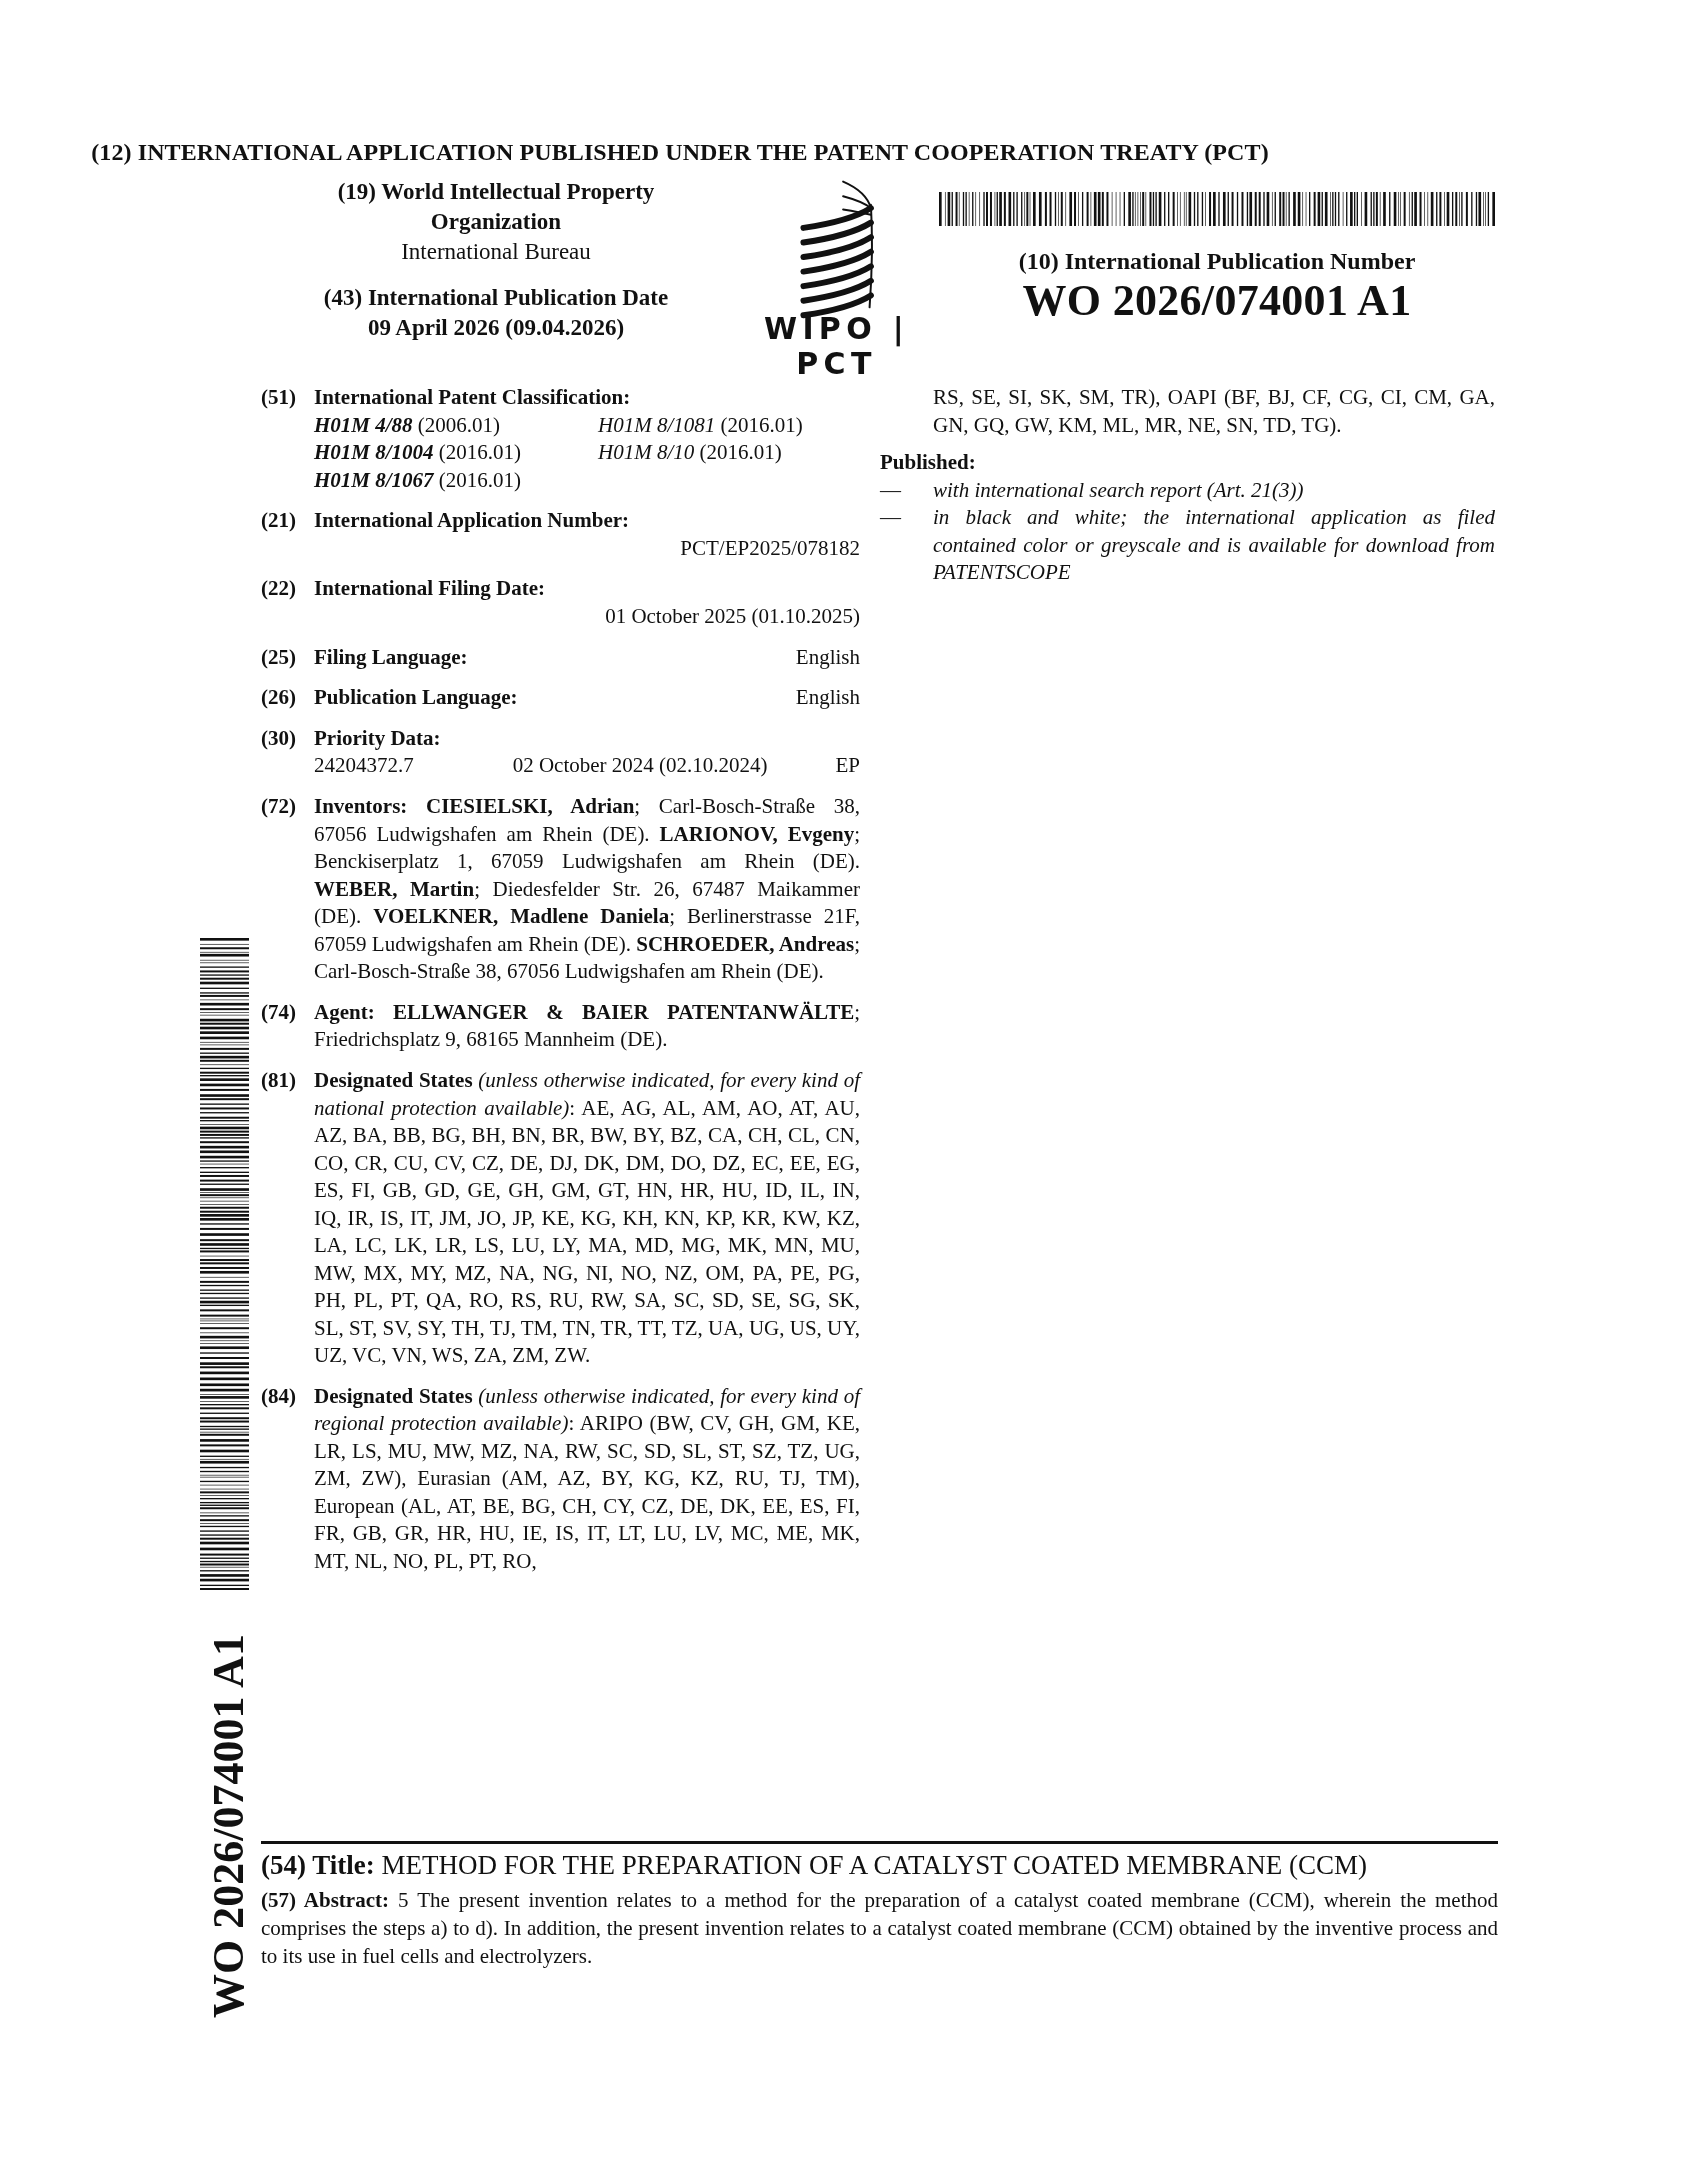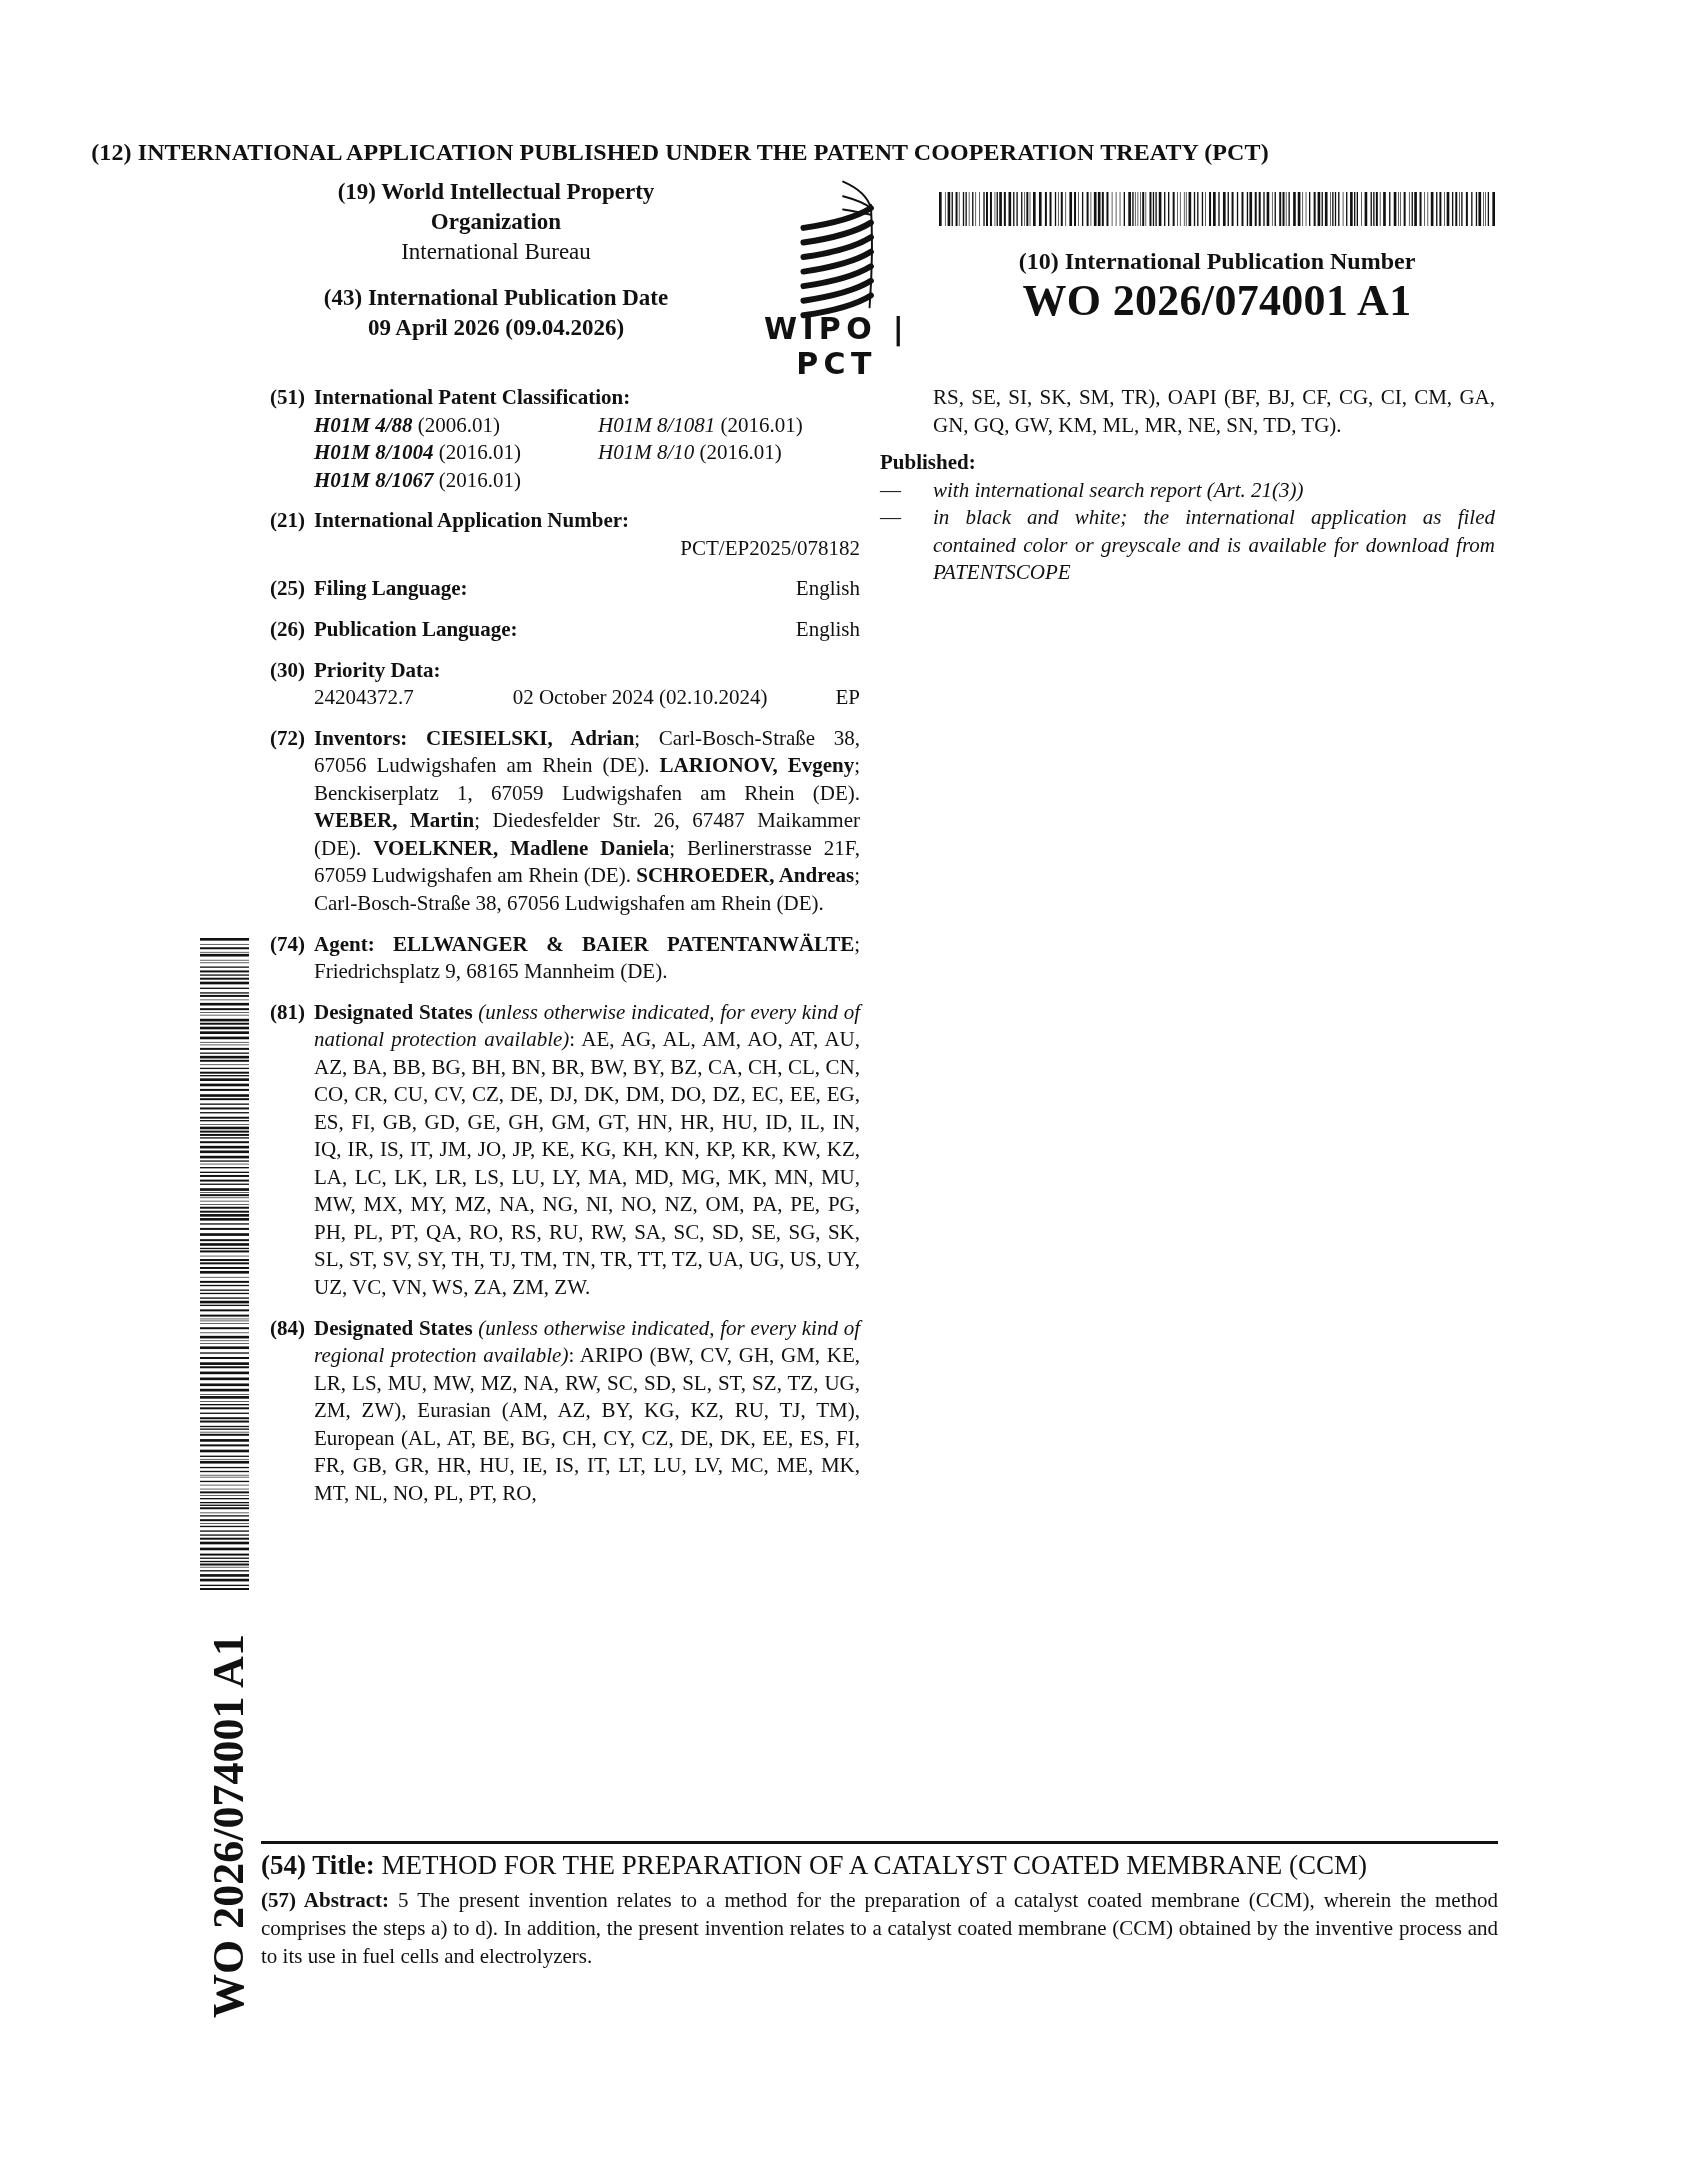--- a/index.html
+++ b/index.html
@@ -20,21 +20,21 @@
 
   #barcode-top { left:939px; top:192px; width:556px; height:34px; }
   #pubnum-label { left:939px; top:248px; width:556px; text-align:center; font-size:24px; font-weight:bold; }
   #pubnum { left:939px; top:275px; width:556px; text-align:center; font-size:44px; font-weight:bold; letter-spacing:0.3px; }
 
   .col { font-size:21px; line-height:27.5px; }
   #left-col { left:261px; top:384px; width:599px; }
   #right-col { left:880px; top:384px; width:615px; }
 
   .field { position:relative; padding-left:53px; margin-bottom:13.2px; }
-  .field .num { position:absolute; left:9px; top:0; font-weight:bold; }
+  .field .num { position:absolute; left:0; top:0; font-weight:bold; }
   .field .lbl { font-weight:bold; }
   .jus { text-align:justify; }
   .right-val { text-align:right; }
   .ipc-grid { display:grid; grid-template-columns: 284px auto; }
   .ipc-grid span.code { font-weight:bold; font-style:italic; }
   .ipc-grid .alt span.code { font-weight:normal;font-style:italic; }
   .prio-row { display:flex; justify-content:space-between;text-align:center; }
 
   .pub-head { font-weight:bold; margin-top:14.6px; }
   .pub-item { position:relative; padding-left:53px; font-style:italic; text-align:justify; }
@@ -244,20 +244,25 @@
       <div><span class="code">H01M 8/1067</span><span> (2016.01)</span></div>
     </div>
   </div>
 
   <div class="field">
     <span class="num">(21)</span>
     <div class="lbl">International Application Number:</div>
     <div class="right-val">PCT/EP2025/078182</div>
   </div>
 
+  <div class="field">
+    <span class="num">(22)</span>
+    <div class="lbl">International Filing Date:</div>
+    <div class="right-val">01 October 2025 (01.10.2025)</div>
+  </div>
 
   <div class="field" style="display:flex;justify-content:space-between;">
     <span class="num">(25)</span>
     <span class="lbl">Filing Language:</span>
     <span>English</span>
   </div>
 
   <div class="field" style="display:flex;justify-content:space-between;">
     <span class="num">(26)</span>
     <span class="lbl">Publication Language:</span>

